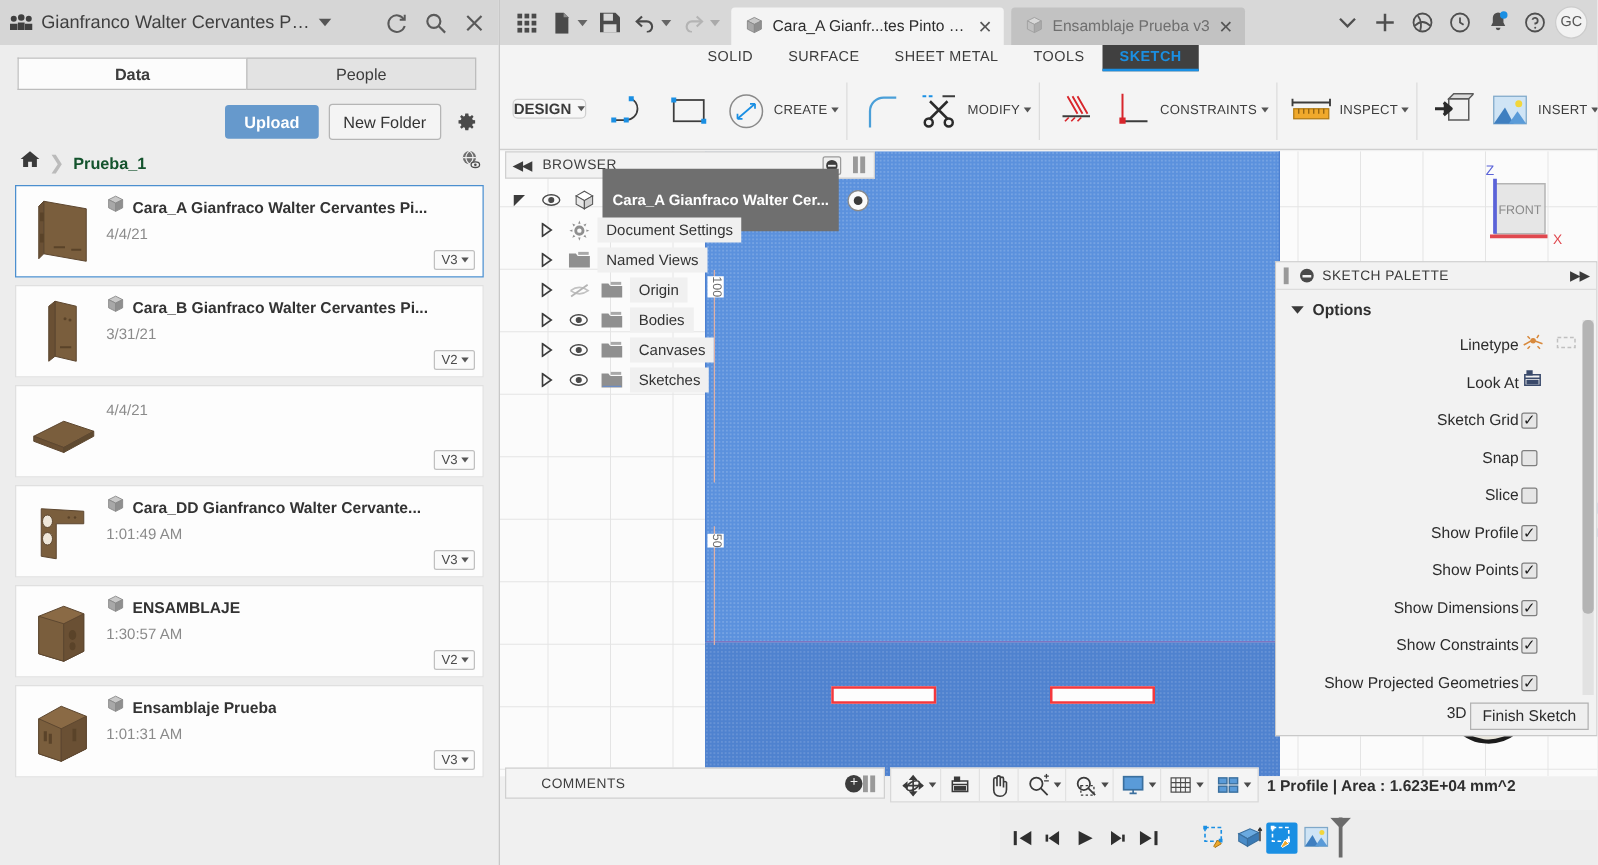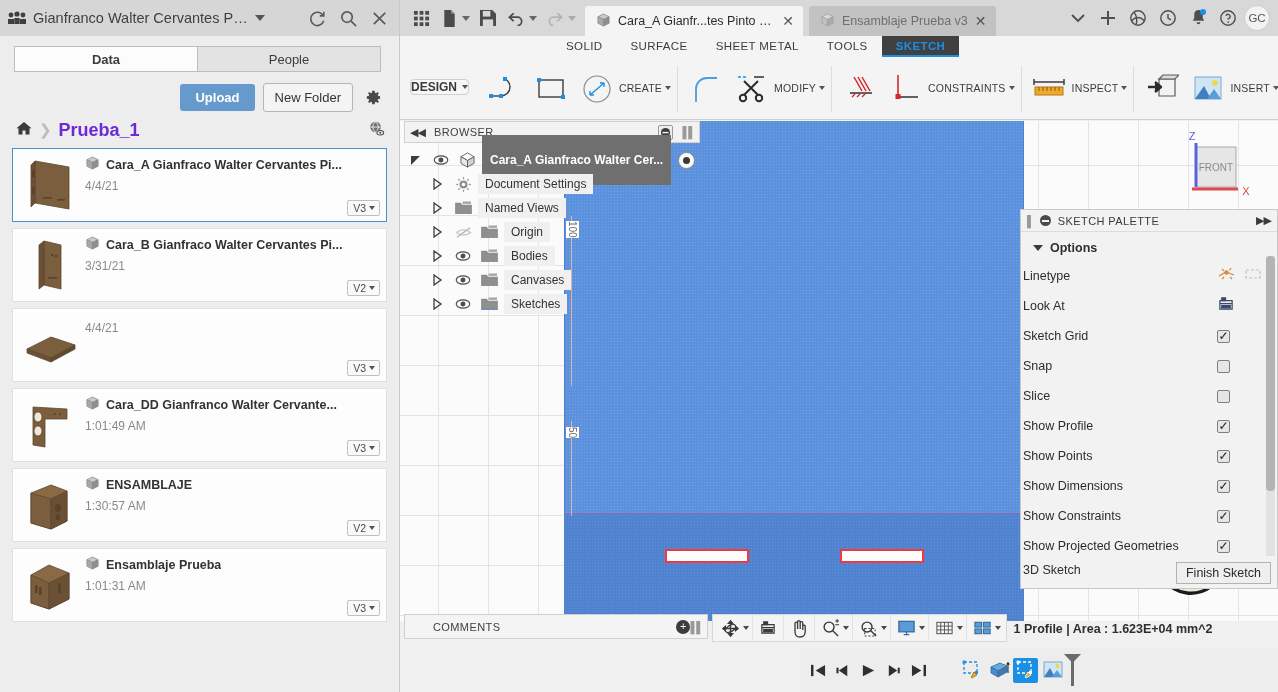--- a/index.html
+++ b/index.html
@@ -57,21 +57,21 @@
     border: 1px solid #b5b5b5; padding: 6px 11px; border-radius: 3px;
     cursor: pointer;
   }
   .gear-btn { width: 22px; height: 22px; display:flex; align-items:center;
               justify-content:center; }
 
   .dp-crumb {
     display: flex; align-items: center; gap: 7px;
     padding: 8px 14px 6px 16px; height: 30px;
   }
-  .crumb-label { font-size: 18px; font-weight: bold; color: #6d28d9; }
+  .crumb-label { font-size: 13px; font-weight: bold; color: #14532d; }
   .crumb-sep { color: #bbb; font-size: 15px; }
   .crumb-spacer { flex: 1; }
 
   .file-list { padding: 4px 12px 0 12px; overflow: hidden; height: 582px; }
   .file-card {
     display: flex; background: #fdfdfd; border: 1px solid #e0e0e0;
     height: 74px; margin-bottom: 6px; position: relative; cursor: pointer;
   }
   .file-card.selected { border: 1px solid #4b8fcf; }
   .fc-thumb {
@@ -248,21 +248,21 @@
   .pal-min::after { content:''; position:absolute; left:2px; top:5px; width:7px;
                     height:1.5px; background:#f2f2f2; }
   .pal-head-sp { flex: 1; }
   .pal-expand { color: #3a3a3a; font-size: 11px; letter-spacing: -1px; }
   .pal-body { position: relative; height: 356px; overflow: hidden; background: #f2f2f2; }
   .pal-section { display: flex; align-items: center; gap: 7px;
                  padding: 9px 0 6px 12px; font-size: 12.5px; font-weight: bold;
                  color: #2f2f2f; }
   .sec-caret { width: 0; height: 0; border-left: 5px solid transparent;
                border-right: 5px solid transparent; border-top: 6px solid #3a3a3a; }
-  .pal-row { display: flex; align-items: center; height: 30px; padding-left: 2px; }
+  .pal-row { display: flex; align-items: center; height: 30px; padding-left: 2px; text-align: right; }
   .pal-row .plab { font-size: 12.5px; color: #2c2c2c; flex: 1; }
   .pal-row .pctl { width: 62px; display: flex; align-items: center;
                    justify-content: flex-start; gap: 6px; padding-left: 2px; }
   .cbx { width: 13px; height: 13px; border: 1px solid #7e7e7e; background: #e6e6e6;
          border-radius: 2px; display: flex; align-items: center; justify-content: center; }
   .cbx.on::after { content: '✓'; font-size: 12px; color: #1b1b1b; line-height: 1; }
   .pal-scroll { position: absolute; right: 2px; top: 24px; width: 9px; height: 300px;
                 background: #e2e2e2; }
   .pal-scroll i { position: absolute; left: 0; top: 0; width: 9px; height: 235px;
                   background: #b4b4b4; display: block; border-radius: 4px; }

